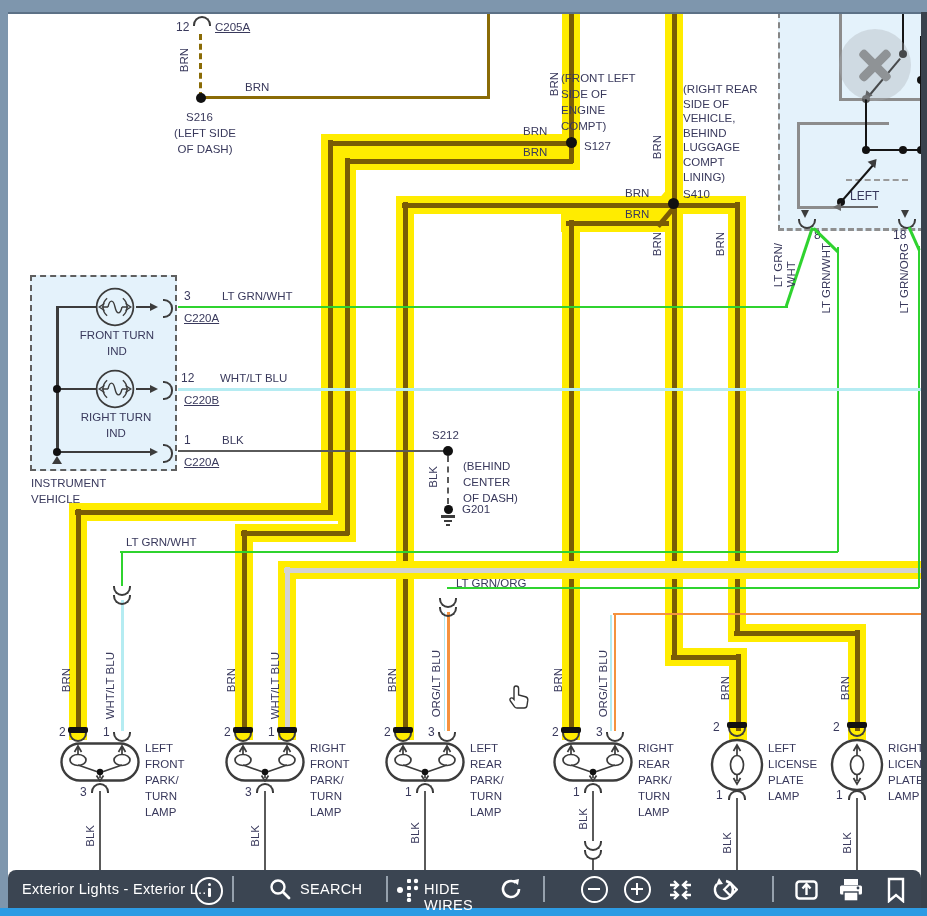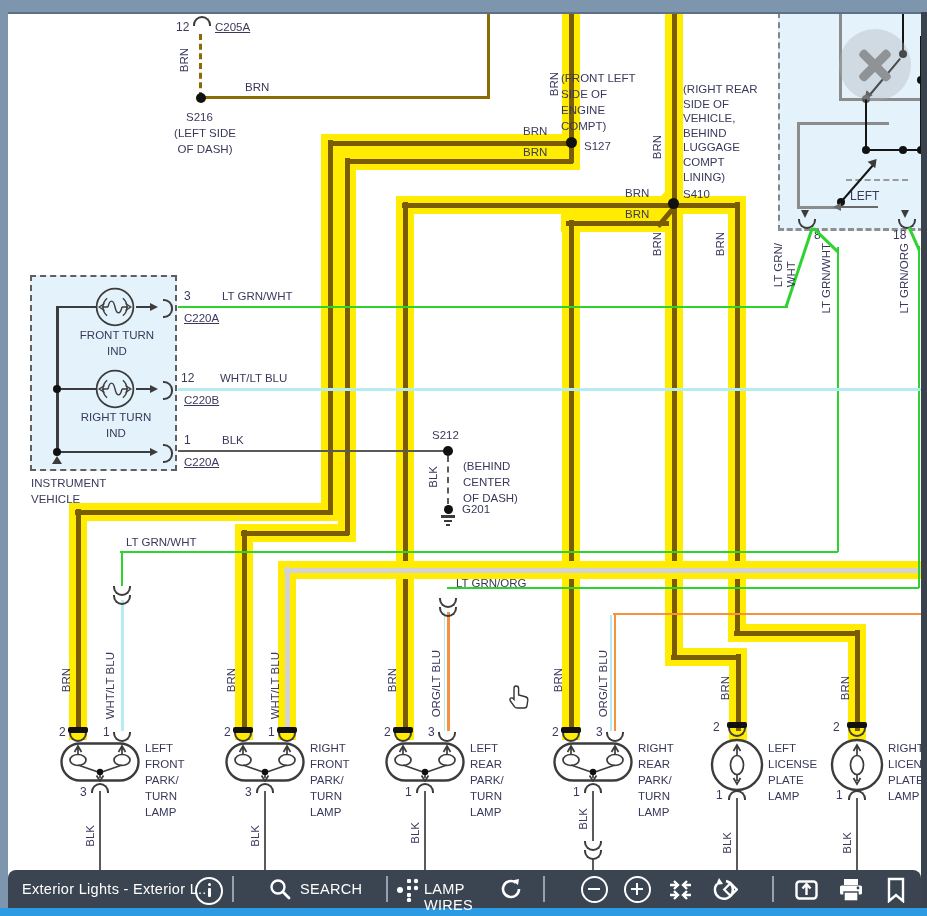--- a/index.html
+++ b/index.html
@@ -423,21 +423,21 @@
   <div class="abs" style="left:396px;top:874px;width:100px;height:30px">
     <svg width="24" height="26" viewBox="0 0 24 26" style="position:absolute;left:0;top:2px">
       <circle cx="4" cy="14" r="3" fill="#fff"></circle>
       <rect x="11" y="3" width="4" height="4" rx="1" fill="#fff"></rect>
         <rect x="11" y="10" width="4" height="4" rx="1" fill="#fff"></rect>
       <rect x="11" y="17" width="4" height="4" rx="1" fill="#fff"></rect>
       <circle cx="20" cy="5" r="2.2" fill="#fff"></circle>
         <circle cx="20" cy="12" r="2.2" fill="#fff"></circle>
         <circle cx="13" y="0" cy="24" r="2.2" fill="#fff"></circle>
     </svg>
-    <span class="tb-txt" style="left:28px;top:7px">LAMP WIRES</span>
+    <span class="tb-txt" style="left:28px;top:7px">HIDE WIRES</span>
   </div>
   <div class="abs" style="left:498px;top:876px;width:28px;height:28px">
     <svg width="26" height="26" viewBox="0 0 26 26">
       <path d="M21,13 a8,8 0 1,1 -3.2,-6.4" fill="none" stroke="#fff" stroke-width="2.6"></path>
       <path d="M14,4.5 L21,3 L20,9 Z" fill="#fff"></path>
     </svg>
   </div>
   <div class="tb-div" style="left:543px"></div>
   <div class="abs" style="left:581px;top:876px;width:27px;height:27px;border:2.4px solid #fff;border-radius:50%;box-sizing:border-box">
     <div style="position:absolute;left:5px;top:9.5px;width:12px;height:2.6px;background:#fff"></div>

